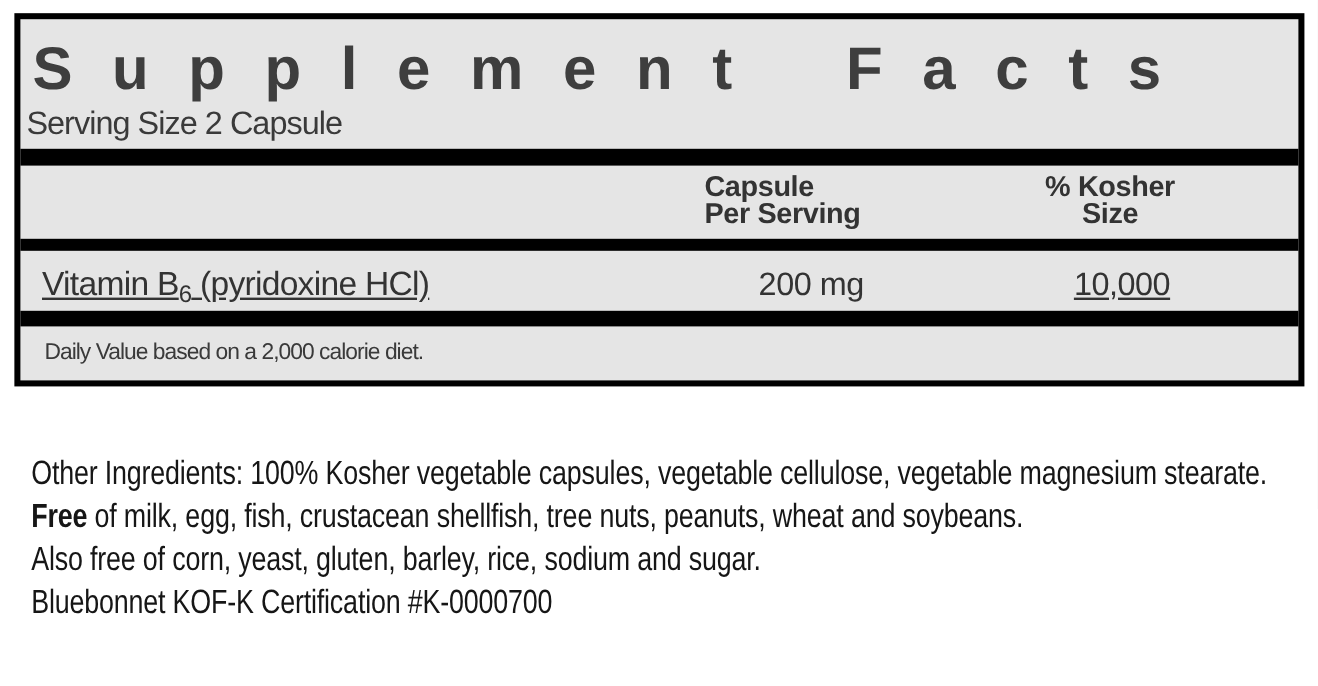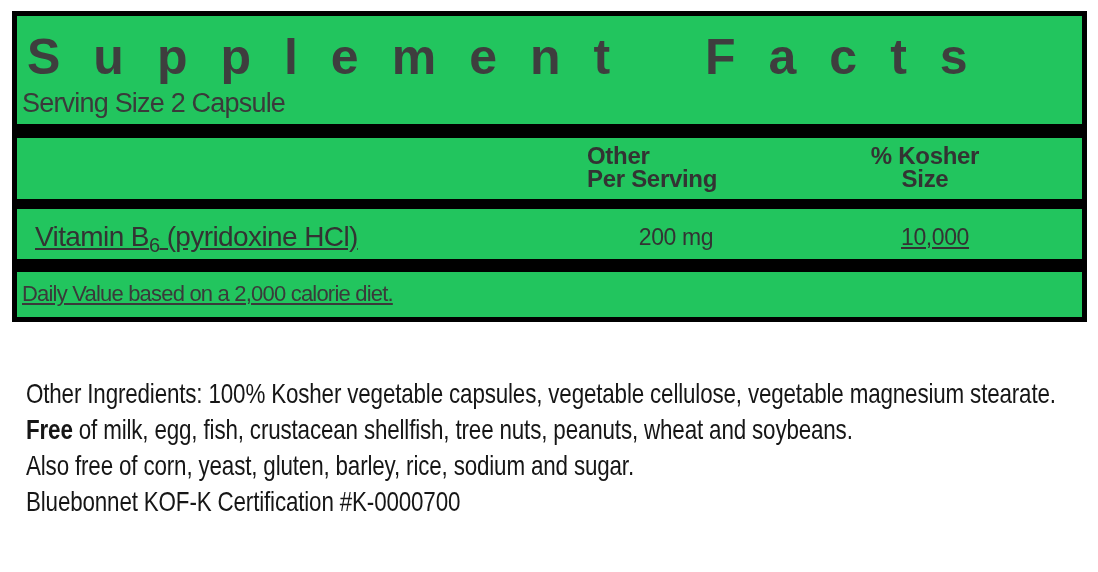--- a/index.html
+++ b/index.html
@@ -15,21 +15,21 @@
   .label-root { position: relative; width: 1098px; height: 572px; }
 
   
   .panel {
     position: absolute;
     left: 12px;
     top: 11px;
     width: 1065px;
     height: 301px;
     border: 5px solid #000000;
-    background: #22c55e;
+    background: #e5e5e5;
   }
   .panel-title {
     position: absolute;
     left: 10px;
     top: 10px;
     margin: 0;
     font-size: 50px;
     font-weight: bold;
     line-height: 62px;
     letter-spacing: 0.66em;
@@ -76,38 +76,37 @@
   }
   .row-name .sub {
     font-size: 20px;
     vertical-align: -6px;
   }
   .cell-val {
     position: absolute;
     top: 207px;
     width: 220px;
     text-align: center;
-    font-size: 23px;
+    font-size: 27px;
     line-height: 29px;
     letter-spacing: -0.4px;
     color: #333333;
   }
   .cell-amount { left: 549px; }
   .cell-dv { left: 808px; text-decoration: underline; }
 
   .footnote {
     position: absolute;
-    left: 5px;
+    left: 20px;
     top: 264px;
-    font-size: 22px;
+    font-size: 19px;
     line-height: 28px;
     letter-spacing: -0.8px;
     color: #3a3a3a;
     white-space: nowrap;
-    text-decoration: underline;
   }
 
   
   .notes {
     position: absolute;
     left: 26px;
     top: 377px;
     width: 1307px;               
     transform: scaleX(0.8);      
     transform-origin: 0 0;
@@ -127,21 +126,21 @@
 <div class="label-root">
 
   <section class="panel">
     <h1 class="panel-title">Supplement Facts</h1>
 
     <div class="serving-size">Serving Size 2 Capsule</div>
 
     <div class="bar bar-1"></div>
 
     <div class="hdr hdr-amount">
-      <div>Other</div>
+      <div>Capsule</div>
       <div>Per Serving</div>
     </div>
 
     <div class="hdr hdr-dv">
       <div>% Kosher</div>
       <div>Size</div>
     </div>
 
     <div class="bar bar-2"></div>
 

